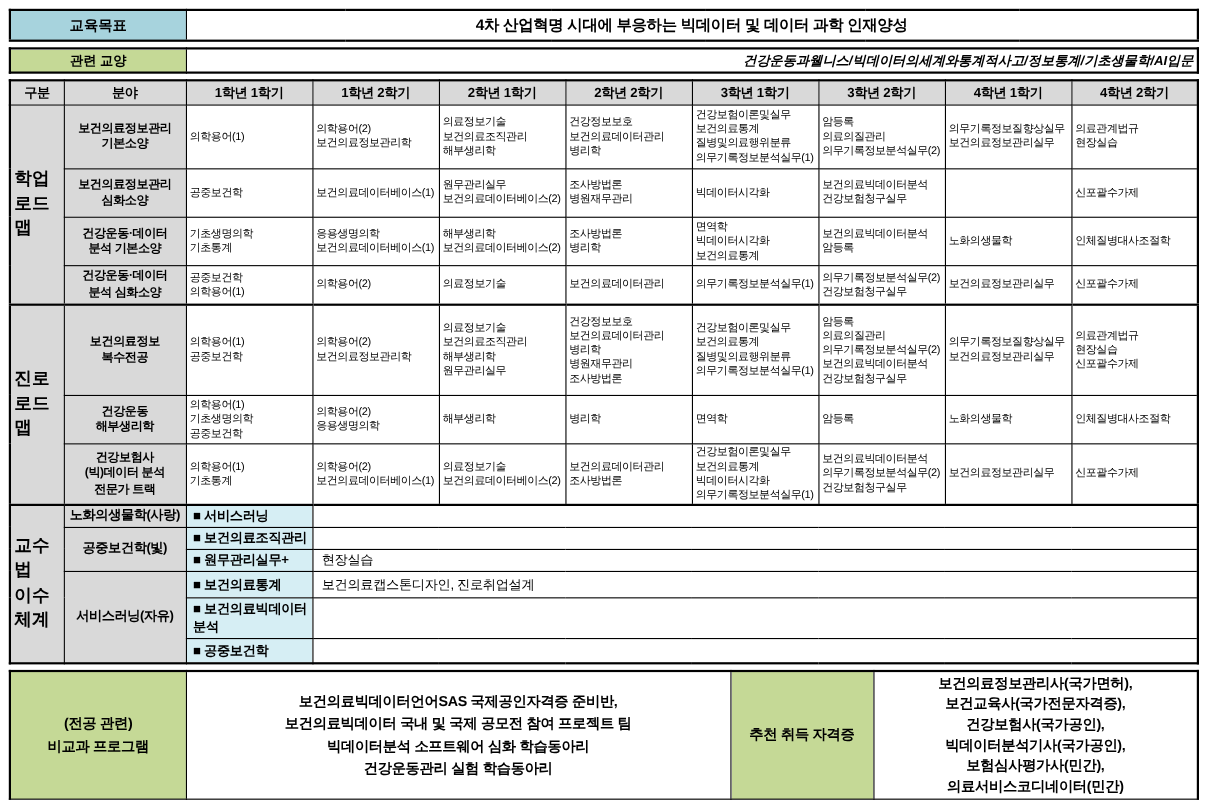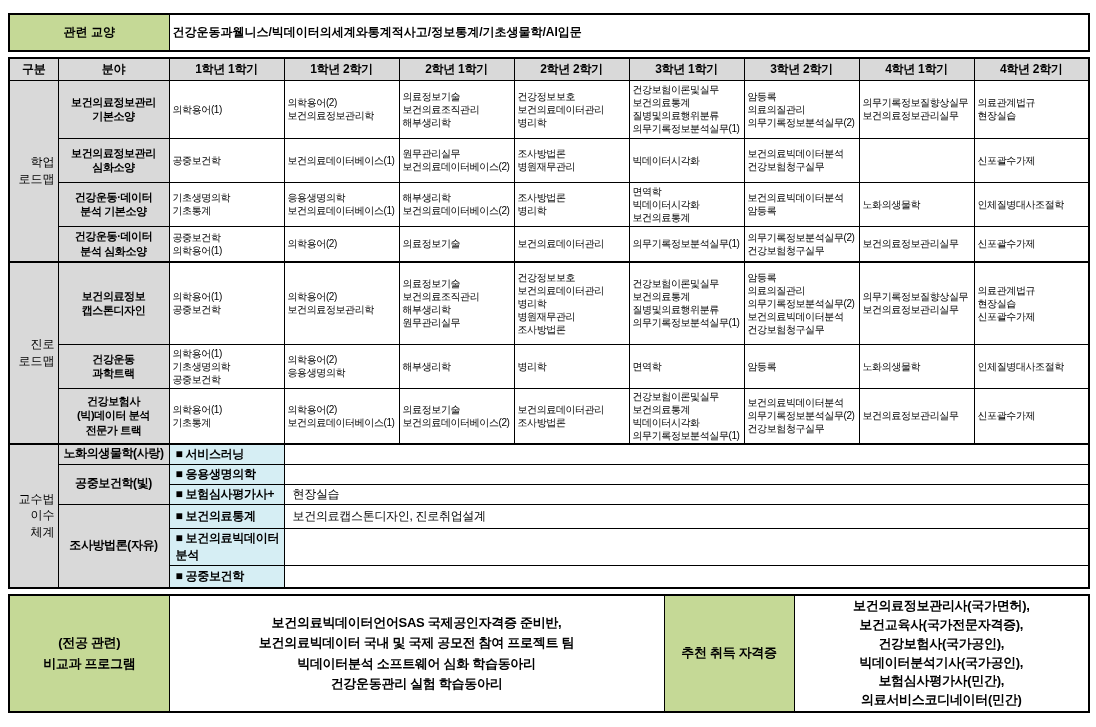--- a/index.html
+++ b/index.html
@@ -10,25 +10,25 @@
     color:#000;
   }
   .wrap { padding:8px 8px 0 8px; }
   table { border-collapse:collapse; table-layout:fixed; width:1080px; margin:0 0 5px 0; border:2px solid #000; }
   td { border:1px solid #000; vertical-align:middle; overflow:hidden; padding:1px 3px; }
   .blue1 { background:#A7D3DD; }
   .blue2 { background:#CBE7EE; }
   .green { background:#C5D996; }
   .pblue { background:#D6EEF4; }
   .b { font-weight:bold; }
-  .ctr { text-align:left; }
+  .ctr { text-align:right;font-style:italic; }
   .toptxt { font-size:13px; font-weight:bold; text-align:center; }
   .title { font-size:14px; font-weight:bold; text-align:center; letter-spacing:-0.3px; }
   .hdr td { font-size:12px; font-weight:bold; text-align:center; background:#D9D9D9; letter-spacing:-0.3px; }
-  .glabel { font-size:12px; font-weight:normal; text-align:right; background:#D9D9D9; white-space:pre-line; line-height:1.4; }
+  .glabel { font-size:16px; font-weight:bold; text-align:left; background:#D9D9D9; white-space:pre-line; line-height:1.4; }
   .lbl { font-size:11px; font-weight:bold; text-align:center; background:#D9D9D9; white-space:pre-line; line-height:1.3; letter-spacing:-0.4px; }
   .c { font-size:10px; text-align:left; white-space:pre-line; line-height:1.3; letter-spacing:-0.4px; }
   .pitem { font-size:12px; font-weight:bold; text-align:left; padding-left:6px; letter-spacing:-0.3px; }
   .pcont { font-size:12px; text-align:left; padding-left:8px; letter-spacing:-0.3px; }
   .pcat { font-size:12px; }
   .sec td { border-top:2px solid #000; }
   .rb td { border-bottom:2px solid #000; }
   .bigtxt { font-size:13px; font-weight:bold; text-align:center; white-space:pre-line; line-height:1.55; letter-spacing:-0.3px; }
 </style>
 </head>
@@ -40,30 +40,34 @@
     <colgroup>
       <col style="width:160px">
         <col style="width:145px">
         <col style="width:187px">
       <col style="width:140px">
         <col style="width:146px">
         <col style="width:140px">
         <col style="width:162px">
     </colgroup>
     <tbody>
+        <tr class="rb" style="height:28px">
+      <td class="blue1 toptxt">교육목표</td>
+      <td class="title" colspan="6">4차 산업혁명 시대에 부응하는 빅데이터 및 데이터 과학 인재양성</td>
+    </tr>
   </tbody>
     </table>
 
   <table>
     <colgroup>
         <col style="width:160px">
         <col style="width:920px">
       </colgroup>
     <tbody>
-        <tr style="height:37px">
+        <tr style="height:22px">
       <td class="green toptxt" style="font-size:12px">관련 교양</td>
       <td class="b ctr" style="font-size:12px">건강운동과웰니스/빅데이터의세계와통계적사고/정보통계/기초생물학/AI입문</td>
     </tr>
   </tbody>
     </table>
 
   <table>
     <colgroup>
       <col style="width:49px">
         <col style="width:111px">
@@ -160,21 +164,21 @@
       <td class="c">의무기록정보분석실무(1)</td>
       <td class="c">의무기록정보분석실무(2)
 건강보험청구실무</td>
       <td class="c">보건의료정보관리실무</td>
       <td class="c">신포괄수가제</td>
     </tr>
     <tr class="sec" style="height:82px">
       <td class="glabel" rowspan="3">진로
 로드맵</td>
       <td class="lbl">보건의료정보
-캡스톤디자인</td>
+복수전공</td>
       <td class="c">의학용어(1)
 공중보건학</td>
       <td class="c">의학용어(2)
 보건의료정보관리학</td>
       <td class="c">의료정보기술
 보건의료조직관리
 해부생리학
 원무관리실무</td>
       <td class="c">건강정보보호
 보건의료데이터관리
@@ -191,21 +195,21 @@
 보건의료빅데이터분석
 건강보험청구실무</td>
       <td class="c">의무기록정보질향상실무
 보건의료정보관리실무</td>
       <td class="c">의료관계법규
 현장실습
 신포괄수가제</td>
     </tr>
     <tr style="height:44px">
       <td class="lbl">건강운동
-과학트랙</td>
+해부생리학</td>
       <td class="c">의학용어(1)
 기초생명의학
 공중보건학</td>
       <td class="c">의학용어(2)
 응용생명의학</td>
       <td class="c">해부생리학</td>
       <td class="c">병리학</td>
       <td class="c">면역학</td>
       <td class="c">암등록</td>
       <td class="c">노화의생물학</td>
@@ -236,29 +240,29 @@
     <tr class="sec" style="height:19px">
       <td class="glabel" rowspan="6">교수법
 이수
 체계</td>
       <td class="lbl pcat">노화의생물학(사랑)</td>
       <td class="pblue pitem">■ 서비스러닝</td>
       <td class="pcont" colspan="7"></td>
     </tr>
     <tr style="height:19px">
       <td class="lbl pcat" rowspan="2">공중보건학(빛)</td>
-      <td class="pblue pitem">■ 응용생명의학</td>
+      <td class="pblue pitem">■ 보건의료조직관리</td>
       <td class="pcont" colspan="7"></td>
     </tr>
     <tr style="height:18px">
-      <td class="pblue pitem">■ 보험심사평가사+</td>
+      <td class="pblue pitem">■ 원무관리실무+</td>
       <td class="pcont" colspan="7">현장실습</td>
     </tr>
     <tr style="height:24px">
-      <td class="lbl pcat" rowspan="3">조사방법론(자유)</td>
+      <td class="lbl pcat" rowspan="3">서비스러닝(자유)</td>
       <td class="pblue pitem">■ 보건의료통계</td>
       <td class="pcont" colspan="7">보건의료캡스톤디자인, 진로취업설계</td>
     </tr>
     <tr style="height:24px">
       <td class="pblue pitem">■ 보건의료빅데이터분석</td>
       <td class="pcont" colspan="7"></td>
     </tr>
     <tr style="height:23px">
       <td class="pblue pitem">■ 공중보건학</td>
       <td class="pcont" colspan="7"></td>

